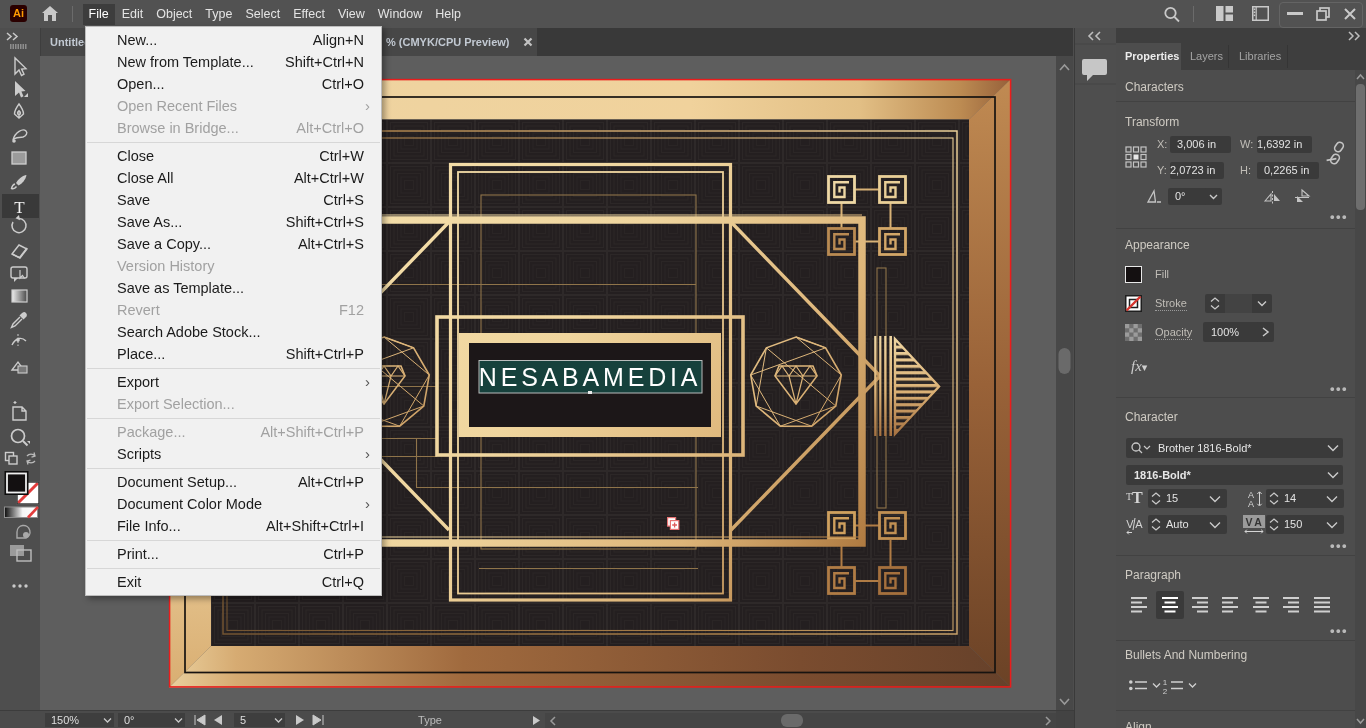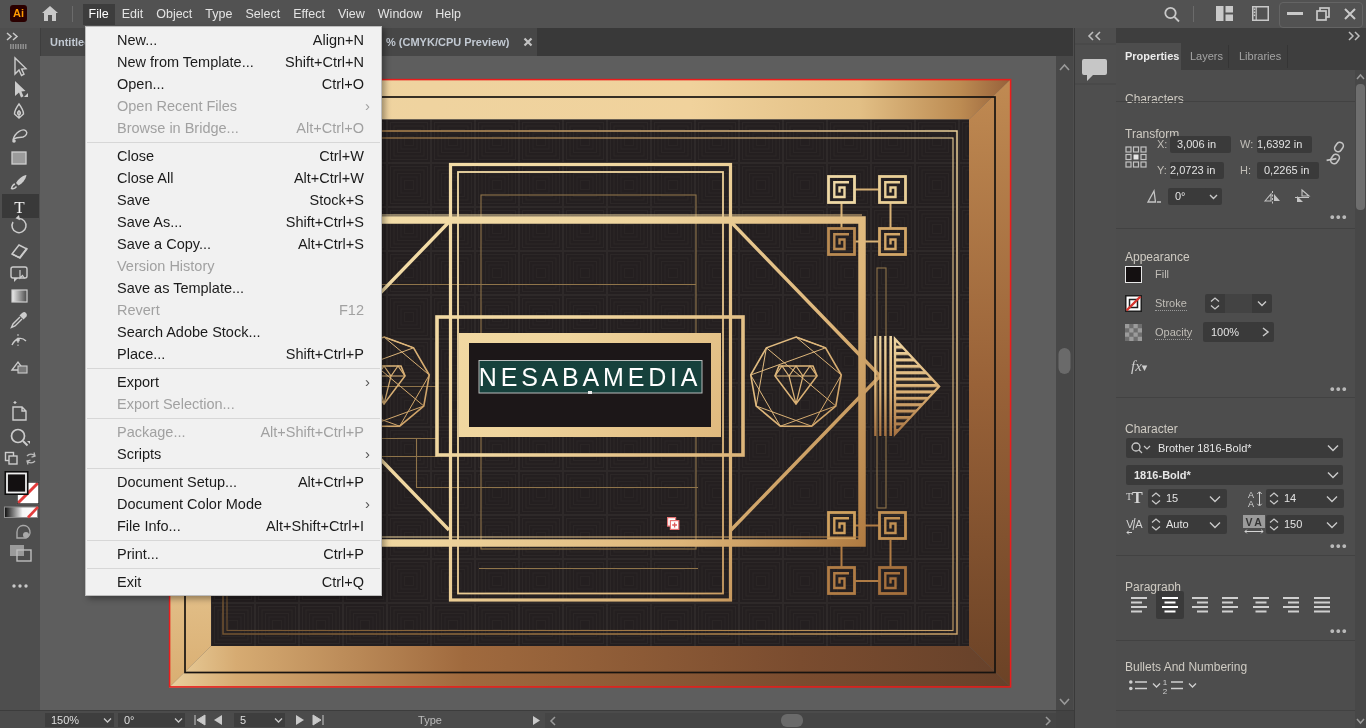--- a/index.html
+++ b/index.html
@@ -20,21 +20,21 @@
   
   #toolbar{left:0;top:28px;width:40px;height:682px;background:#4e4e4e;border-right:1px solid #3e3e3e;}
   
   #canvas{left:40px;top:56px;width:1033px;height:654px;background:#5e5e5e;}
   
   #cstrip{left:1074px;top:28px;width:41px;height:700px;background:#4e4e4e;border-left:1px solid #3a3a3a;border-right:1px solid #3a3a3a;}
   
   #rpanel{left:1116px;top:28px;width:250px;height:700px;background:#4d4d4d;}
   #rphead{left:0;top:0;width:250px;height:15px;background:#3e3e3e;}
   .rtab{font-size:11px;line-height:27px;}
-  .sect{color:#cfcbc3;font-size:12px;margin-top:12px;}
+  .sect{color:#cfcbc3;font-size:12px;}
   .lbl{color:#c0bdb7;font-size:11px;}
   .fld{background:#3a3a3a;color:#e3e3e3;font-size:11px;border-radius:2px;}
   .hsep{left:0;width:250px;height:1px;background:#424242;}
   .dots{color:#b9b9b9;font-size:13px;letter-spacing:1.5px;font-weight:bold;}
   
   #statusbar{left:0;top:710px;width:1074px;height:18px;background:#4b4b4b;border-top:1px solid #3c3c3c;}
   .sfld{background:#3e3e3e;color:#dedede;font-size:11px;}
   
   #filemenu{left:85px;top:26px;width:297px;background:#f1f1f1;border:1px solid #bdbdbd;
      box-shadow:3px 3px 6px rgba(0,0,0,.35);box-sizing:border-box;padding:2px 0;z-index:50;}
@@ -651,21 +651,21 @@
 
 <div class="abs" id="filemenu">
   <div class="fmi">New...<span class="sc">Align+N</span></div>
   <div class="fmi">New from Template...<span class="sc">Shift+Ctrl+N</span></div>
   <div class="fmi">Open...<span class="sc">Ctrl+O</span></div>
   <div class="fmi dis">Open Recent Files<span class="sub">›</span></div>
   <div class="fmi dis">Browse in Bridge...<span class="sc">Alt+Ctrl+O</span></div>
   <div class="fmsep"></div>
   <div class="fmi">Close<span class="sc">Ctrl+W</span></div>
   <div class="fmi">Close All<span class="sc">Alt+Ctrl+W</span></div>
-  <div class="fmi">Save<span class="sc">Stock+S</span></div>
+  <div class="fmi">Save<span class="sc">Ctrl+S</span></div>
   <div class="fmi">Save As...<span class="sc">Shift+Ctrl+S</span></div>
   <div class="fmi">Save a Copy...<span class="sc">Alt+Ctrl+S</span></div>
   <div class="fmi dis">Version History</div>
   <div class="fmi">Save as Template...</div>
   <div class="fmi dis">Revert<span class="sc">F12</span></div>
   <div class="fmi">Search Adobe Stock...</div>
   <div class="fmi">Place...<span class="sc">Shift+Ctrl+P</span></div>
   <div class="fmsep"></div>
   <div class="fmi">Export<span class="sub">›</span></div>
   <div class="fmi dis">Export Selection...</div>

